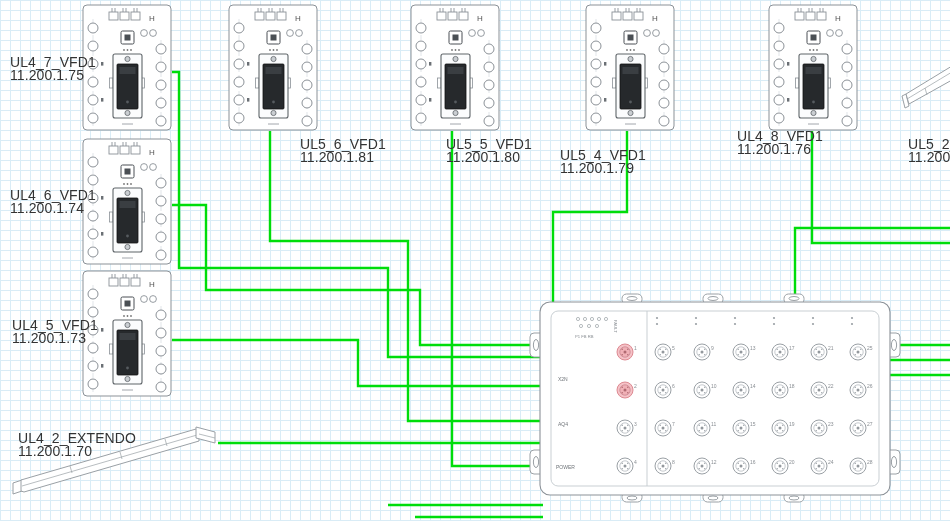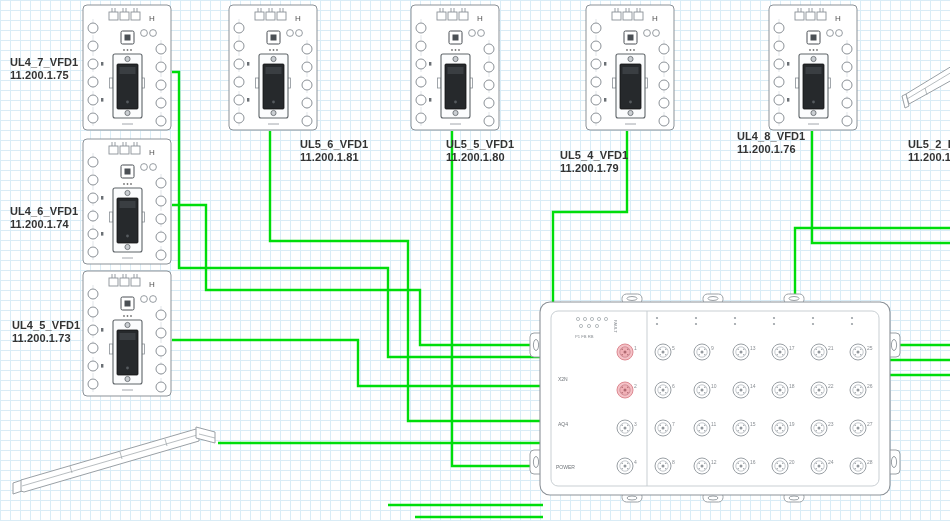--- a/index.html
+++ b/index.html
@@ -6,22 +6,22 @@
   .canvas{
     position:relative;width:950px;height:521px;overflow:hidden;
     background-color:#ffffff;
     background-image:
       linear-gradient(to right,#d9ecf6 1px,transparent 1px),
       linear-gradient(to bottom,#d9ecf6 1px,transparent 1px);
     background-size:10px 10px;
   }
   svg{font-family:"Liberation Sans",sans-serif;}
   .lbl{
-    position:absolute;font-size:11px;line-height:13px;color:#333;
-    white-space:nowrap;letter-spacing:0.1px;font-weight:bold;
+    position:absolute;font-size:14px;line-height:13px;color:#333;
+    white-space:nowrap;letter-spacing:0.1px;
   }
 </style>
 </head>
 <body>
 
 <div class="canvas">
 
   <svg width="950" height="521" viewBox="0 0 950 521">
     <defs>
       <symbol id="vfd" viewBox="0 0 90 127">
@@ -468,28 +468,32 @@
           <circle cx="852" cy="324" r="1.1" fill="#9aa0a5"></circle>
         </g>
     </g>
   </svg>
 
   
   <div class="lbl" style="left:10px;top:56px">
     <div>UL4_7_VFD1</div>
     <div>11.200.1.75</div>
   </div>
-  <div class="lbl" style="left:10px;top:205px">
+  <div class="lbl" style="left:10px;top:189px">
     <div>UL4_6_VFD1</div>
     <div>11.200.1.74</div>
   </div>
   <div class="lbl" style="left:12px;top:319px">
     <div>UL4_5_VFD1</div>
     <div>11.200.1.73</div>
   </div>
+  <div class="lbl" style="left:18px;top:432px">
+    <div>UL4_2_EXTENDO</div>
+    <div>11.200.1.70</div>
+  </div>
   <div class="lbl" style="left:300px;top:138px">
     <div>UL5_6_VFD1</div>
     <div>11.200.1.81</div>
   </div>
   <div class="lbl" style="left:446px;top:138px">
     <div>UL5_5_VFD1</div>
     <div>11.200.1.80</div>
   </div>
   <div class="lbl" style="left:560px;top:149px">
     <div>UL5_4_VFD1</div>

